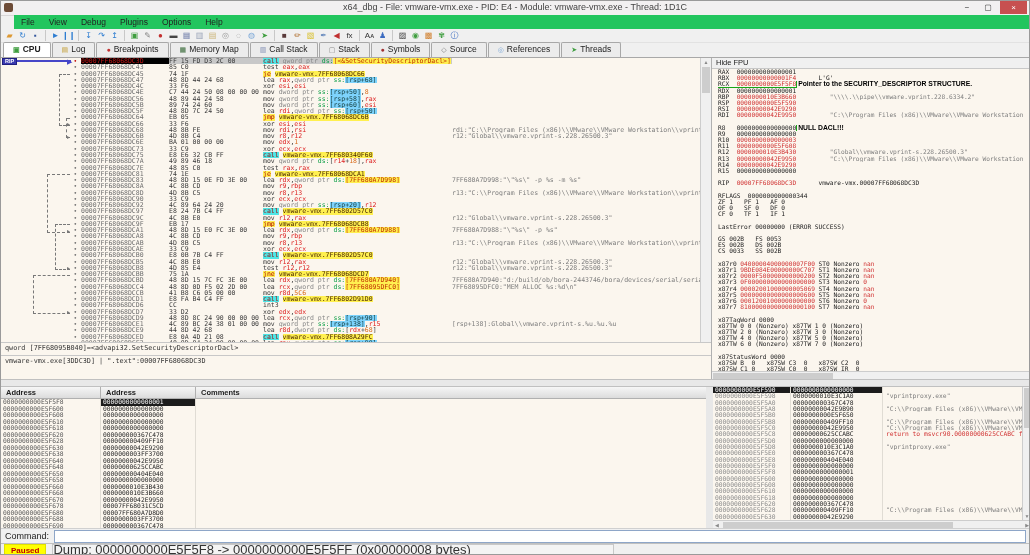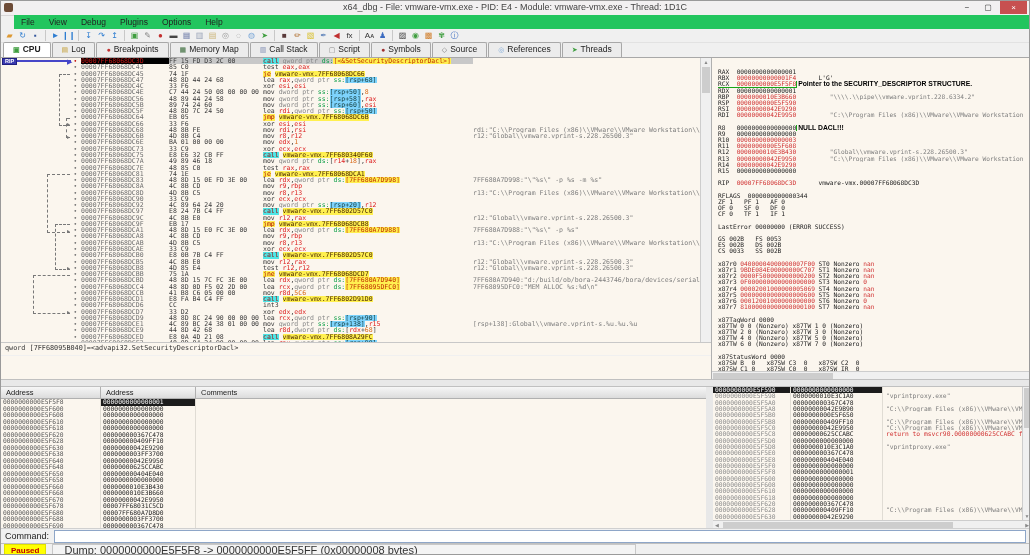--- a/index.html
+++ b/index.html
@@ -26,21 +26,21 @@
   .tab.active{background:#fff;font-weight:bold;}
   
   #disasm{position:absolute;left:0;top:57px;width:710px;height:321px;background:#fbf6ee;border-right:1px solid #b0b0b0;overflow:hidden;}
   #dis-rows{position:absolute;left:0;top:0;width:700px;height:289px;overflow:hidden;}
   .dis-row{display:flex;height:6.28px;font:6.5px/6.28px "DejaVu Sans Mono",monospace;white-space:pre;overflow:hidden;}
   .dg{width:80px;position:relative;flex:none;}
   .dg .blt{position:absolute;right:4px;top:0;color:#707070;font-size:6px;}
   .dis-row.cip .blt{color:#c00000;}
   .da{width:88px;flex:none;color:#6e6e6e;overflow:hidden;}
   .db{width:94px;flex:none;color:#3a3a3a;overflow:hidden;}
-  .di{width:210px;flex:none;color:#222;overflow:hidden;}
+  .di{width:189px;flex:none;color:#222;overflow:hidden;}
   .dc{flex:1;color:#7e7e7e;overflow:hidden;}
   .dis-row.sel .da,.dis-row.sel .db,.dis-row.sel .di{background:#c8c8c8;}
   .dis-row.cip .da{background:#000;color:#c41616;}
   .tk-m{color:#3a3a3a;} .tk-x{color:#3a3a3a;} .tk-p{color:#8a8a8a;} .tk-sg{color:#12a04a;}
   .tk-r{color:#dd2222;} .tk-n{color:#d86a1a;}
   .tk-mj{background:#fff050;color:#b00000;}
   .tk-mc{background:#4fe6e6;color:#9c1010;}
   .tk-t{background:#fff050;color:#4a2800;}
   .tk-by{background:#fff050;color:#c03000;}
   .tk-bc{background:#7dd3fc;color:#143c3c;}
@@ -66,21 +66,21 @@
   .reg-sep{height:6.2px;}
   .rk-n{color:#222;} .rk-kb{color:#222;} .rk-kr{color:#d03030;} .rk-gr{color:#7e7e7e;}
   .rk-bd{color:#000;font-family:"Liberation Sans",sans-serif;font-weight:bold;font-size:6.8px;}
   .rbox{outline:1.5px solid #17a517;}
   #reg-hscroll{position:absolute;left:0;top:313px;width:319px;height:8px;background:#f0f0f0;border-top:1px solid #cdcdcd;}
   
   #hsplit{position:absolute;left:0;top:378px;width:100%;height:8px;background:#e8e8e8;border-top:1px solid #c0c0c0;border-bottom:1px solid #c0c0c0;box-sizing:border-box;}
   #vsplit-bottom{position:absolute;left:705px;top:386px;width:7px;height:141px;background:#e8e8e8;}
   
   #dump{position:absolute;left:0;top:386px;width:705px;height:141px;background:#fbf6ee;overflow:hidden;}
-  #dump-head{display:flex;height:11px;background:linear-gradient(#f6f6f6,#dcdcdc);border-bottom:1px solid #b0b0b0;font-size:7.5px;font-weight:normal;color:#222;line-height:11px;}
+  #dump-head{display:flex;height:11px;background:linear-gradient(#f6f6f6,#dcdcdc);border-bottom:1px solid #b0b0b0;font-size:7.5px;font-weight:bold;color:#222;line-height:11px;}
   .dh1{width:100px;border-right:1px solid #b0b0b0;padding-left:5px;box-sizing:border-box;}
   .dh2{width:95px;border-right:1px solid #b0b0b0;padding-left:5px;box-sizing:border-box;}
   .dh3{flex:1;padding-left:5px;}
   .dump-row{display:flex;height:6.5px;font:6.3px/6.5px "DejaVu Sans Mono",monospace;white-space:pre;overflow:hidden;}
   .du-a{width:100px;flex:none;color:#555;padding-left:2px;box-sizing:border-box;border-right:1px solid #e0dcd4;}
   .du-v{width:95px;flex:none;color:#222;padding-left:2px;box-sizing:border-box;border-right:1px solid #e0dcd4;}
   .du-c{flex:1;color:#7e7e7e;padding-left:3px;}
   .dump-row.sel .du-v{background:#1c1c1c;color:#fff;}
   
   #stack{position:absolute;left:712px;top:386px;width:318px;height:141px;background:#fbf6ee;overflow:hidden;}
@@ -91,21 +91,21 @@
   .st-c.ret{color:#d03030;} .st-c.str{color:#7e7e7e;}
   .stk-row.sel .st-a,.stk-row.sel .st-v{background:#1c1c1c;color:#fff;}
   #stk-vscroll{position:absolute;right:0;top:0;width:8px;height:133px;background:#f0f0f0;border-left:1px solid #cdcdcd;}
   #stk-hscroll{position:absolute;left:0;top:133px;width:318px;height:8px;background:#f0f0f0;border-top:1px solid #cdcdcd;}
   
   #cmdbar{position:absolute;left:0;top:527px;width:100%;height:15px;background:#f0f0f0;display:flex;align-items:center;border-top:1px solid #d0d0d0;box-sizing:border-box;}
   #cmdlabel{font-size:9px;color:#222;padding:0 5px 0 4px;}
   #cmdinput{flex:1;height:11px;margin-right:3px;border:1px solid #8ea6c8;background:#fff;font:8px "DejaVu Sans Mono",monospace;padding:0 2px;}
   #statusbar{position:absolute;left:0;top:542px;width:100%;height:13px;background:#f0f0f0;border-top:1px solid #c0c0c0;display:flex;align-items:center;box-sizing:border-box;}
   #paused{background:#ffff00;color:#c00000;font-weight:bold;font-size:8px;padding:0 6px;margin-left:3px;line-height:11px;border:1px solid #e0e000;}
-  #statusdump{margin-left:6px;font-size:11px;color:#333;border:1px solid #c8c8c8;background:#f4f4f4;line-height:10px;padding:0 11px;width:560px;overflow:hidden;white-space:nowrap;}
+  #statusdump{margin-left:6px;font-size:13px;color:#333;border:1px solid #c8c8c8;background:#f4f4f4;line-height:10px;padding:0 0;width:560px;overflow:hidden;white-space:nowrap;}
 </style>
 </head>
 <body>
 
 <div id="win">
   <div id="titlebar">
     <span id="appicon"></span>
     <span id="title">x64_dbg - File: vmware-vmx.exe - PID: E4 - Module: vmware-vmx.exe - Thread: 1D1C</span>
     <span class="winbtn" id="btn-min">−</span>
     <span class="winbtn" id="btn-max">▢</span>
@@ -176,21 +176,21 @@
       <div class="tab">
         <span class="ticon" style="color: rgb(63, 110, 63);">▦</span>
         <span>Memory Map</span>
       </div>
       <div class="tab">
         <span class="ticon" style="color: rgb(123, 136, 176);">▥</span>
         <span>Call Stack</span>
       </div>
       <div class="tab">
         <span class="ticon" style="color: rgb(138, 138, 138);">▢</span>
-        <span>Script</span>
+        <span>Stack</span>
       </div>
       <div class="tab">
         <span class="ticon" style="color: rgb(160, 48, 48);">●</span>
         <span>Symbols</span>
       </div>
       <div class="tab">
         <span class="ticon" style="color: rgb(138, 138, 138);">◇</span>
         <span>Source</span>
       </div>
       <div class="tab">
@@ -273,24 +273,26 @@
       <div id="dis-vthumb"></div>
       <span class="sb-arrow" style="position:absolute;bottom:0;left:0;">▼</span>
     </div>
     <div id="dis-hscroll">
       <span class="harrow" style="left:2px;">◀</span>
       <div class="hthumb" style="left:10px;width:300px;"></div>
       <span class="harrow" style="right:12px;">▶</span>
     </div>
     <div id="infolines">
       <div class="infoline">qword [7FF68095B040]=&lt;advapi32.SetSecurityDescriptorDacl&gt;</div>
+      <div class="infoline">vmware-vmx.exe[3DDC3D] | ".text":00007FF68068DC3D</div>
     </div>
   </div>
 
   <div id="registers">
+    <div id="hidefpu">Hide FPU</div>
     <div id="reg-rows">
         <div class="reg-row"><span class="rk-n">RAX  </span><span class="rk-kb">0000000000000001</span></div>
         <div class="reg-row"><span class="rk-n">RBX  </span><span class="rk-kr">00000000000001F4</span><span class="rk-kb">      L'Ǵ'</span></div>
         <div class="reg-row"><span class="rbox"><span class="rk-n">RCX  </span><span class="rk-kr">0000000000E5F5F8</span></span><span class="rk-bd"> Pointer to the SECURITY_DESCRIPTOR STRUCTURE.</span></div>
         <div class="reg-row"><span class="rk-n">RDX  </span><span class="rk-kb">0000000000000001</span></div>
         <div class="reg-row"><span class="rk-n">RBP  </span><span class="rk-kr">0000000010E3B660</span><span class="rk-gr">         "\\\\.\\pipe\\vmware.vprint.228.6334.2"</span></div>
         <div class="reg-row"><span class="rk-n">RSP  </span><span class="rk-kr">0000000000E5F590</span></div>
         <div class="reg-row"><span class="rk-n">RSI  </span><span class="rk-kr">00000000042E9290</span></div>
         <div class="reg-row"><span class="rk-n">RDI  </span><span class="rk-kr">00000000042E9950</span><span class="rk-gr">         "C:\\Program Files (x86)\\VMware\\VMware Workstation</span></div>
         <div class="reg-sep"></div>

